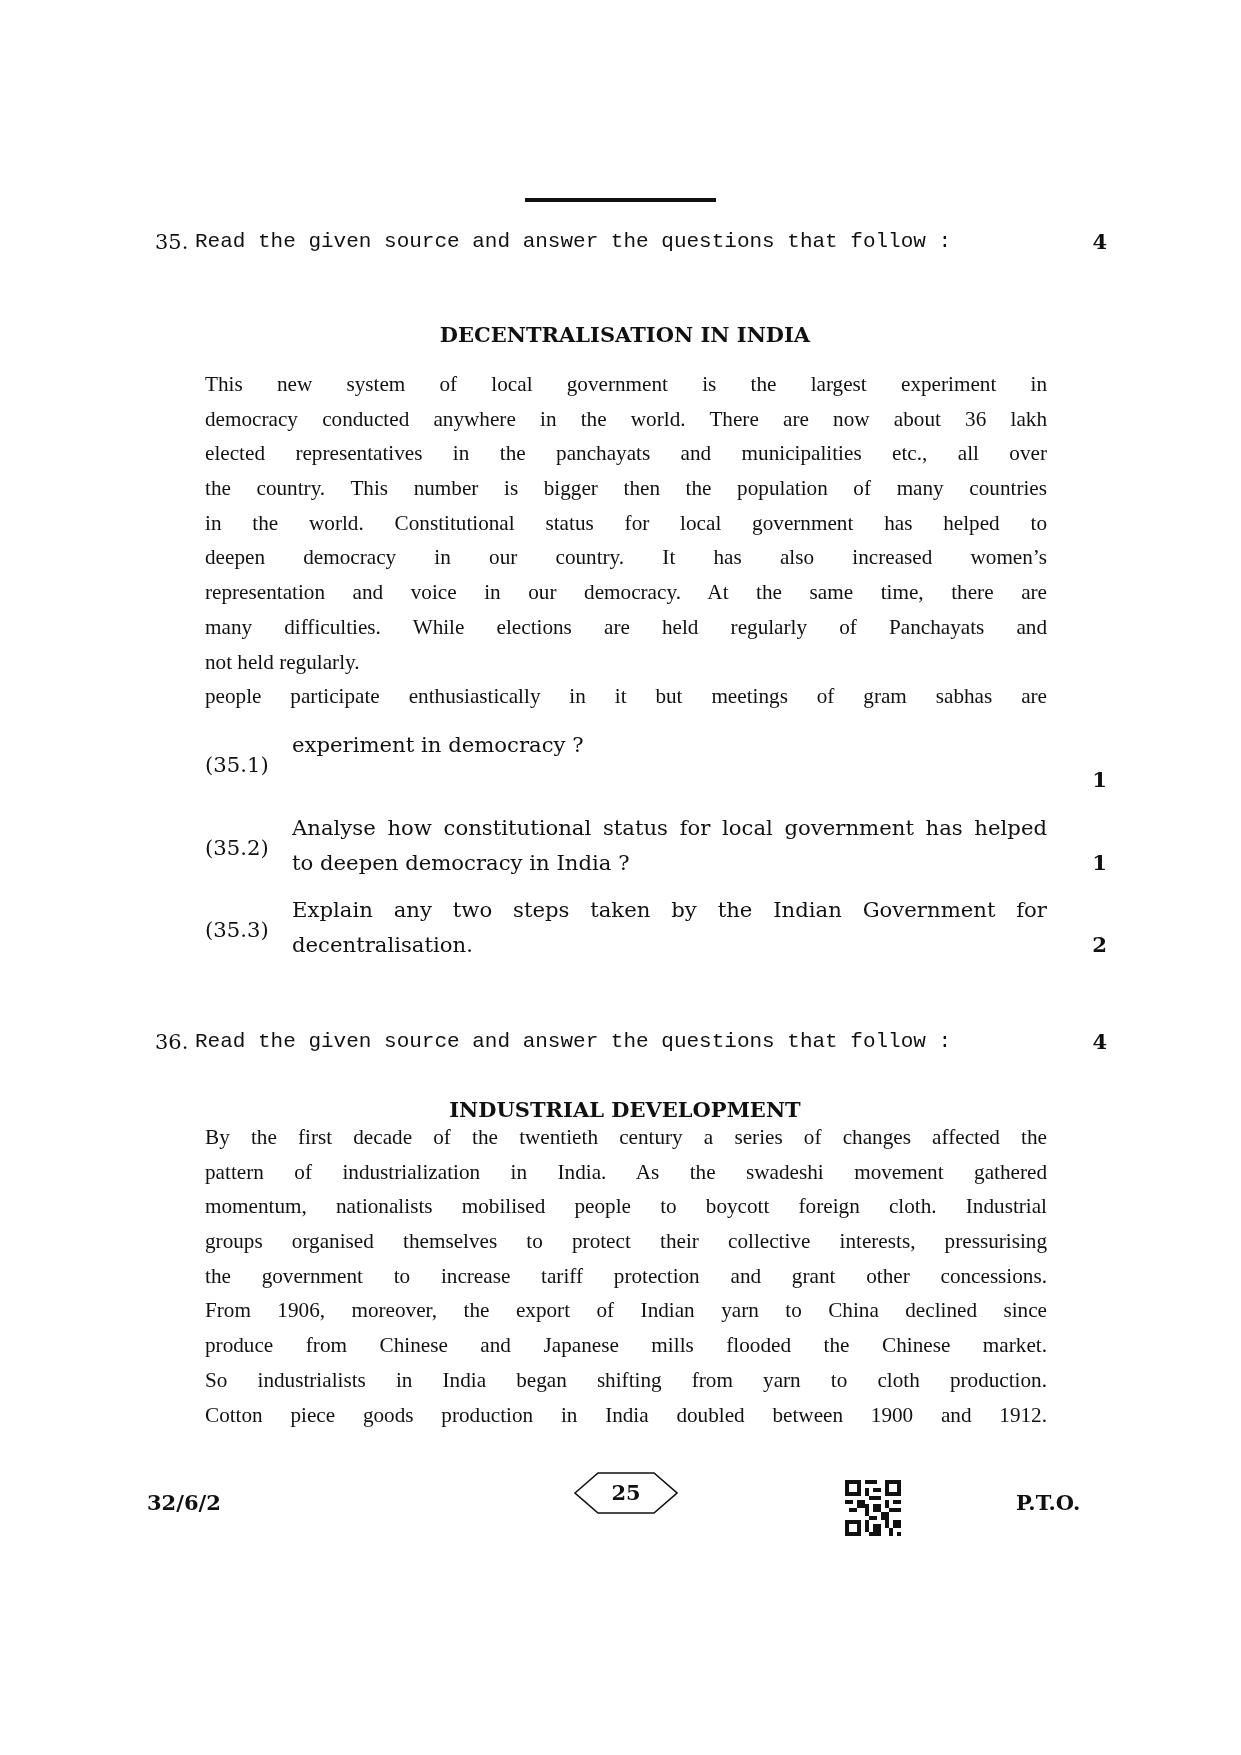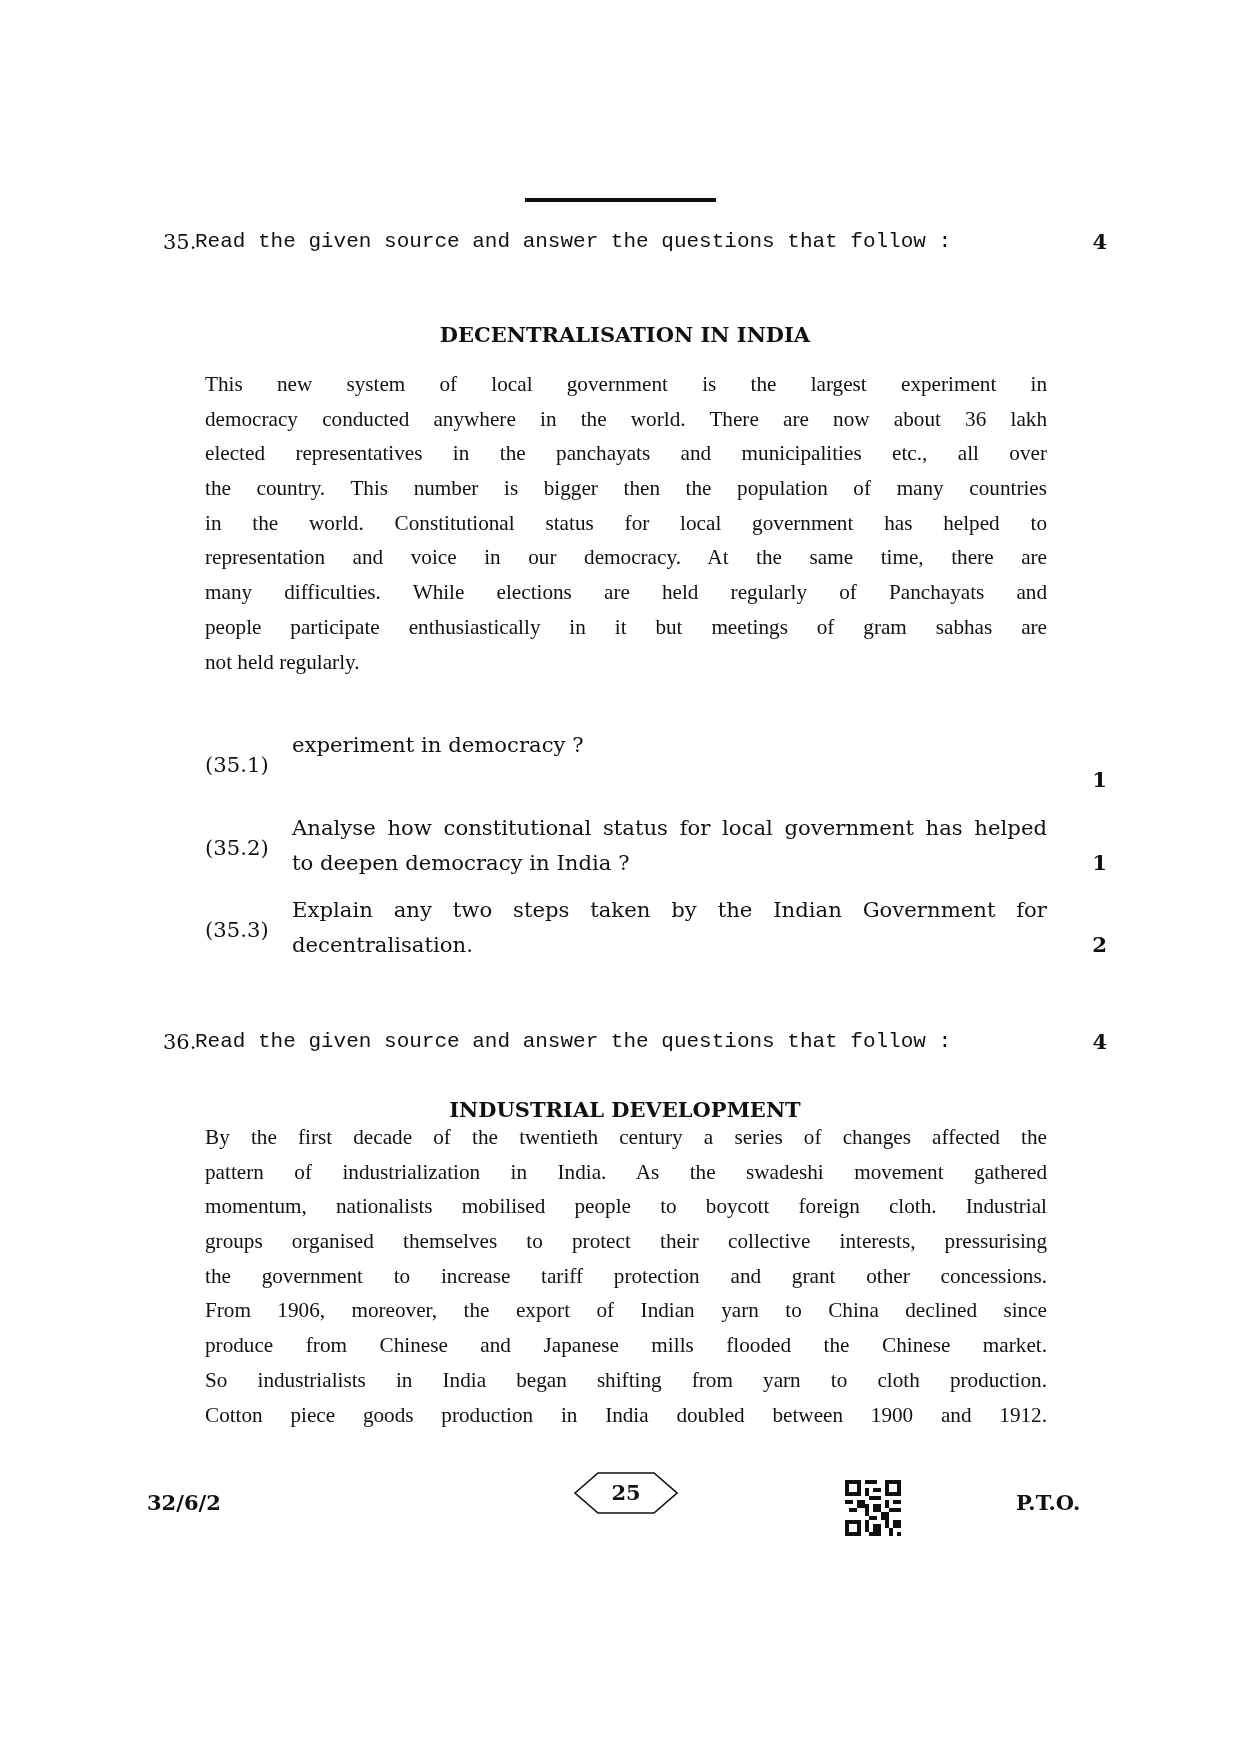--- a/index.html
+++ b/index.html
@@ -2,21 +2,21 @@
 <html><head>
 <meta charset="utf-8">
 <style>
   html, body { margin: 0; padding: 0; background: #ffffff; }
   body { width: 1241px; height: 1755px; position: relative; overflow: hidden;
          font-family: "DejaVu Serif", "Liberation Serif", serif; color: #111; }
   .page { position: absolute; left: 0; top: 0; width: 1241px; height: 1755px; }
   .top-rule { position: absolute; left: 525px; top: 198px; width: 191px; height: 4px; background: #111; }
 
   .q-row { position: absolute; left: 147px; width: 960px; font-size: 21px; line-height: 24px; }
-  .q-num { position: absolute; left: 16px; top: 0; }
+  .q-num { position: absolute; left: 8px; top: 0; }
   .q-text { position: absolute; left: 48px; top: 0; font-family: Liberation Mono, monospace; }
   .q-marks { position: absolute; right: 0; top: 0; font-weight: bold; }
 
   .heading { position: absolute; left: 205px; width: 840px; text-align: center;
              font-weight: bold; font-size: 21px; line-height: 26px; }
 
   .para { position: absolute; left: 205px; width: 842px; font-size: 21.2px; line-height: 34.7px; }
   .para .line { display: block; text-align: justify; text-align-last: justify; white-space: nowrap; height: 34.7px; font-family: Liberation Serif, serif; }
   .para .line.last { text-align-last: left; }
 
@@ -49,24 +49,25 @@
   </div>
 
   <div class="heading" style="top:322px;">DECENTRALISATION IN INDIA</div>
 
   <div class="para" style="top:367px;">
     <span class="line">This new system of local government is the largest experiment in</span>
     <span class="line">democracy conducted anywhere in the world. There are now about 36 lakh</span>
     <span class="line">elected representatives in the panchayats and municipalities etc., all over</span>
     <span class="line">the country. This number is bigger then the population of many countries</span>
     <span class="line">in the world. Constitutional status for local government has helped to</span>
+    <span class="line">deepen democracy in our country. It has also increased women’s</span>
     <span class="line">representation and voice in our democracy. At the same time, there are</span>
     <span class="line">many difficulties. While elections are held regularly of Panchayats and</span>
+    <span class="line last">not held regularly.</span>
     <span class="line">people participate enthusiastically in it but meetings of gram sabhas are</span>
-    <span class="line last">not held regularly.</span>
   </div>
 
   <div class="sub" style="top:728px;">
     <span class="sub-label">(35.1)</span>
     <div class="sub-body">
       <span class="line last">experiment in democracy ?</span>
     </div>
     <span class="sub-marks" style="top:34.7px;">1</span>
   </div>
 

